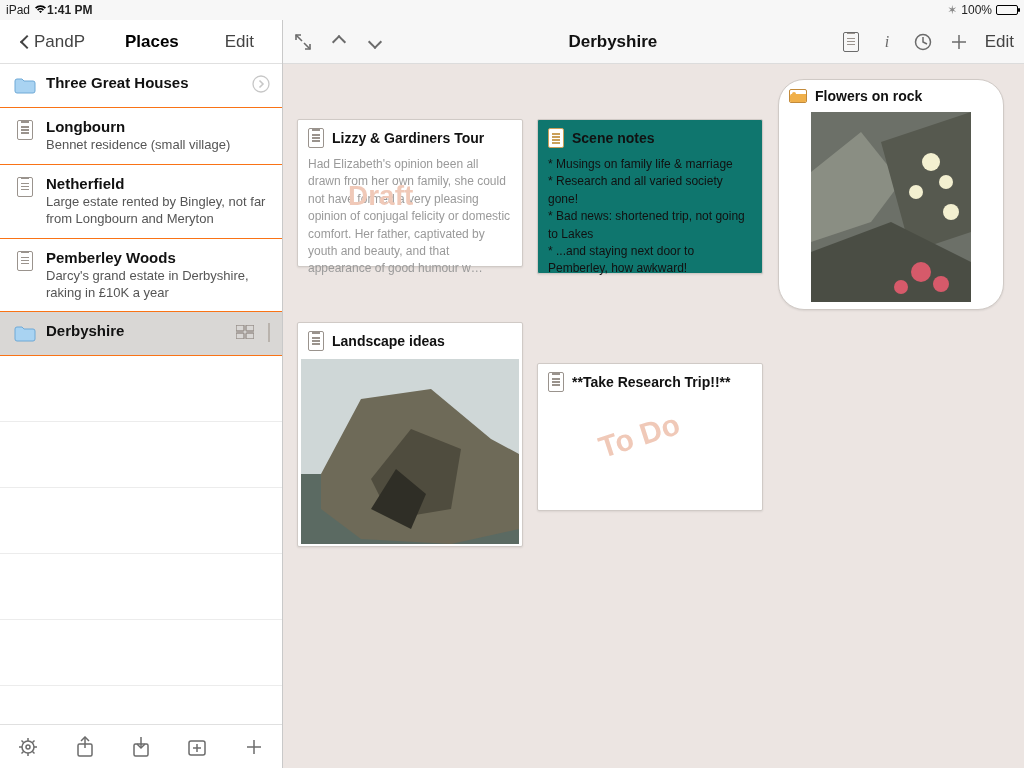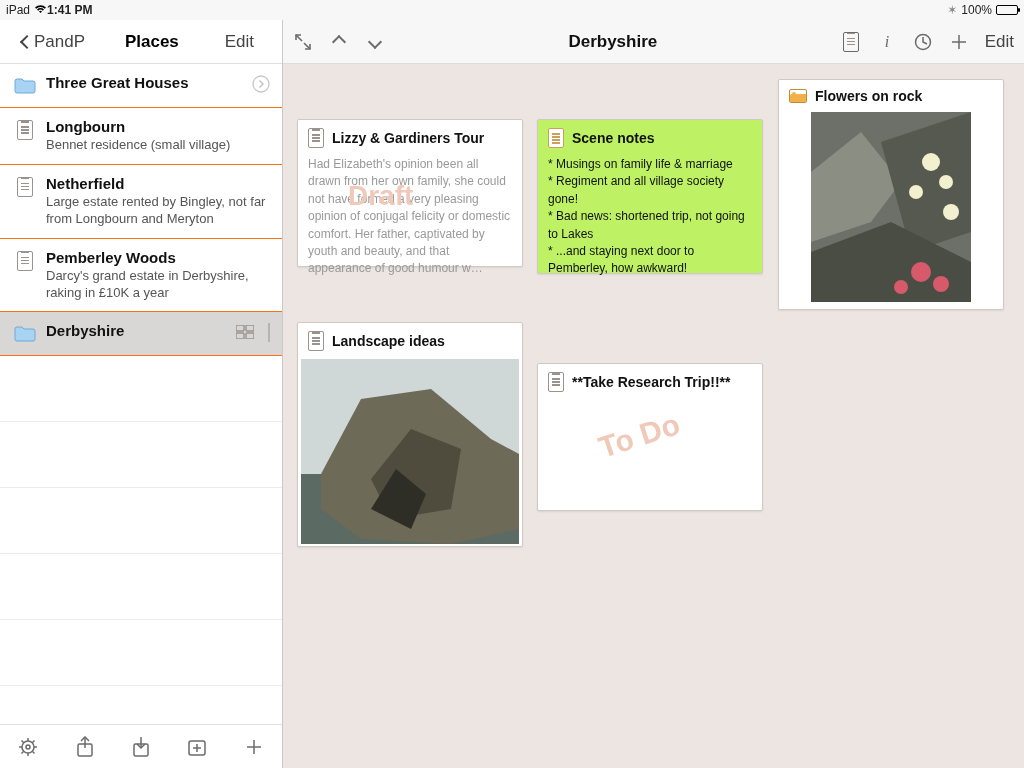--- a/index.html
+++ b/index.html
@@ -36,21 +36,21 @@
   
   .main { flex:1; display:flex; flex-direction:column; background:#ece5e2; }
   .mn-header { height:44px; background:#f7f7f7; border-bottom:1px solid #dcdcdc; display:flex; align-items:center; padding:0 10px; }
   .mn-left, .mn-right { display:flex; align-items:center; gap:16px; color:#6b6b6b; }
   .mn-title { flex:1; text-align:center; font-weight:600; font-size:17px; color:#111; }
   .mn-edit { font-size:17px; color:#444; }
   .hdr-btn { width:20px; height:20px; display:flex; align-items:center; justify-content:center; }
 
   .board { flex:1; position:relative; }
   .card { position:absolute; background:#fff; border:1px solid #d0cac6; border-radius:2px; box-shadow: 0 1px 2px rgba(0,0,0,0.08); }
-  .card.orange { background:#bef264; }
+  .card.orange { background:#0f766e; }
   .card-hd { display:flex; align-items:center; gap:8px; padding:8px 10px; }
   .card-hd .ttl { font-weight:700; font-size:14px; color:#111; }
   .card-body { padding:0 10px 10px 10px; font-size:12px; color:#111; line-height:1.45; }
   .card-body.faded { color:#9a9a9a; }
   .card-status { position:absolute; font-weight:600; pointer-events:none; color:#f0c9b8; }
   .card-img { display:block; margin:0 auto 8px auto; }
 
   .chevron { width:10px; height:10px; border-right:2px solid currentColor; border-top:2px solid currentColor; transform:rotate(45deg); }
   .chevron.left { transform:rotate(-135deg); }
   .chevron.up { transform:rotate(-45deg); }
@@ -272,27 +272,27 @@
         <div class="card-body faded">Had Elizabeth's opinion been all drawn from her own family, she could not have formed a very pleasing opinion of conjugal felicity or domestic comfort. Her father, captivated by youth and beauty, and that appearance of good humour w…</div>
       </div>
 
       <div class="card orange" style="left:254px; top:55px; width:226px; height:155px;">
         <div class="card-hd">
           <span class="icon-notes"></span>
           <span class="ttl">Scene notes</span>
         </div>
         <div class="card-body">
           <div>* Musings on family life &amp; marriage</div>
-          <div>* Regiment and all village society gone!</div>
+          <div>* Research and all varied society gone!</div>
           <div>* Bad news: shortened trip, not going to Lakes</div>
           <div>* ...and staying next door to Pemberley, how awkward!</div>
         </div>
       </div>
 
-      <div class="card" style="left:495px; top:15px; width:226px; height:231px;">
+      <div class="card" style="left:495px; top:15px; width:226px; height:231px;border-radius:26px;">
         <div class="card-hd">
           <span class="icon-pic"></span>
           <span class="ttl">Flowers on rock</span>
         </div>
         <svg class="card-img" width="160" height="190" viewBox="0 0 160 190">
           <rect width="160" height="190" fill="#6c7068"></rect>
           <polygon points="0,60 50,20 90,70 60,110 0,130" fill="#8a8e83"></polygon>
           <polygon points="70,30 160,0 160,120 100,140" fill="#56594f"></polygon>
           <polygon points="0,140 80,110 160,150 160,190 0,190" fill="#4a4d44"></polygon>
           <circle cx="120" cy="50" r="9" fill="#f3f0d0"></circle>

